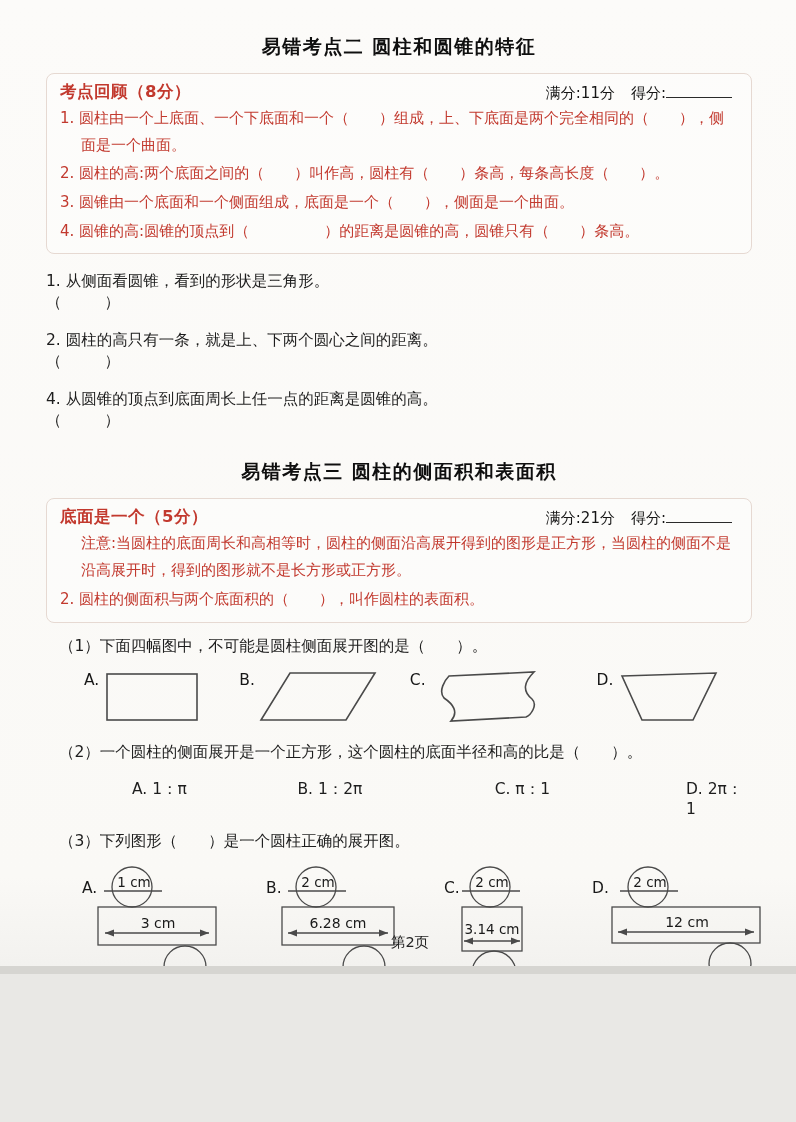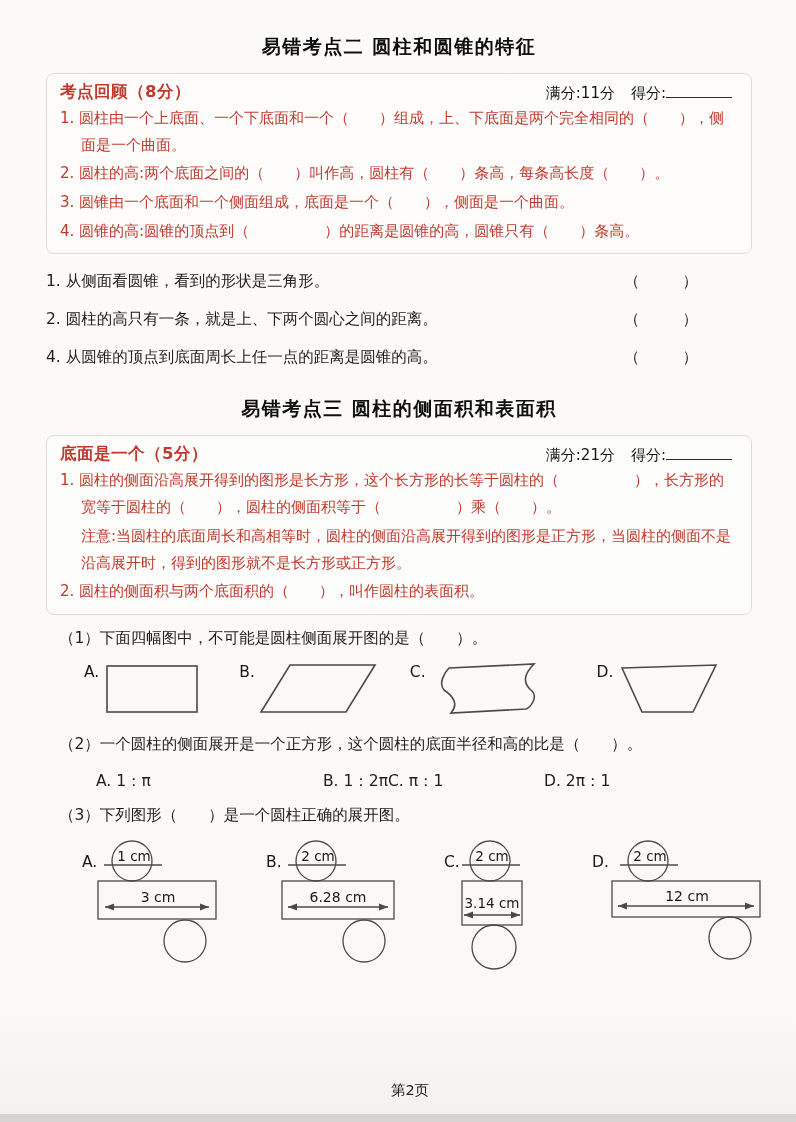--- a/index.html
+++ b/index.html
@@ -5,21 +5,21 @@
   * { box-sizing: border-box; }
   html,body { margin:0; padding:0; }
   body {
     width:796px; height:1122px;
     font-family:"DejaVu Sans", sans-serif;
     color:#1d1d1d;
     background:#e9e8e5;
   }
   .page {
     position:relative;
-    width:796px; height:1122px;
+    width:796px; height:974px;
     background:linear-gradient(180deg,#fcfbf9 0%, #faf9f6 90%, #f2f1ee 100%);
     padding:34px 44px 0 46px;
     overflow:hidden;
   }
   .bottom-strip {
     position:absolute; left:0; right:0; bottom:0; height:8px;
     background:#d6d5d1;
   }
   .sec-title {
     margin:0; text-align:center;
@@ -54,38 +54,38 @@
   }
   .red-note {
     color:var(--red);
     font-size:15px; line-height:1.78;
     padding-left:21px; text-indent:0;
     margin:2px 0 0 0;
   }
   .judge-title { font-size:15.5px; margin:24px 0 4px 0; color:#161616; }
   .judge-item {
     display:flex; justify-content:space-between; align-items:baseline;
-    font-size:15.5px; margin:17px 0; padding-right:50px;
+    font-size:15.5px; margin:17px 0; padding-right:50px;flex-direction:column;
   }
   .judge-item .paren { white-space:pre; letter-spacing:4px; }
   .choice-title { font-size:15.5px; margin:20px 0 0 0; }
   .q-text { font-size:15.5px; margin:13px 0 0 13px; }
   .shape-row {
     display:flex; align-items:flex-start;
     margin:10px 0 0 38px;
   }
   .shape-cell { display:flex; align-items:flex-start; }
   .shape-label { font-size:15.5px; margin:4px 3px 0 0; color:#161616; }
   .shape-cell svg { display:block; }
   .opt-row {
     display:flex; margin:16px 0 0 50px; font-size:15.5px;
   }
-  .opt-row .opt { display:inline-block; }
+  .opt-row .opt { display:inline-block;margin-left:36px; }
   .opt-row .opt:nth-child(1){ width:130px; }
-  .opt-row .opt:nth-child(2){ width:162px;text-align:right; }
+  .opt-row .opt:nth-child(2){ width:162px; }
   .opt-row .opt:nth-child(3){ width:156px; }
   .net-row {
     display:flex; align-items:flex-start;
     margin:8px 0 0 34px;
   }
   .net-cell svg { display:block; }
   .footer {
     position:absolute; left:12px; bottom:22px; width:100%;
     text-align:center; font-size:14.5px; color:#222;
   }
@@ -130,21 +130,20 @@
 
   <h1 class="sec-title second">易错考点三 圆柱的侧面积和表面积</h1>
 
   <section class="review-box">
     <div class="review-head">
       <span class="review-title">底面是一个（5分）</span>
       <span class="score-line">
         <span>满分:21分</span><span class="gap"></span><span>得分:</span><span class="blank-line"></span>
       </span>
     </div>
-    <p class="red-item">1. 圆柱的侧面沿高展开得到的图形是长方形，这个长方形的长等于圆柱的（　　　　　），长方形的宽等于圆柱的（　　），圆柱的侧面积等于（　　　　　）乘（　　）。</p>
     <p class="red-note">注意:当圆柱的底面周长和高相等时，圆柱的侧面沿高展开得到的图形是正方形，当圆柱的侧面不是沿高展开时，得到的图形就不是长方形或正方形。</p>
     <p class="red-item">2. 圆柱的侧面积与两个底面积的（　　），叫作圆柱的表面积。</p>
   </section>
 
 
   <p class="q-text">（1）下面四幅图中，不可能是圆柱侧面展开图的是（　　）。</p>
 
   <div class="shape-row">
     <div class="shape-cell" style="margin-right:34px;">
       <span class="shape-label">A.</span>

